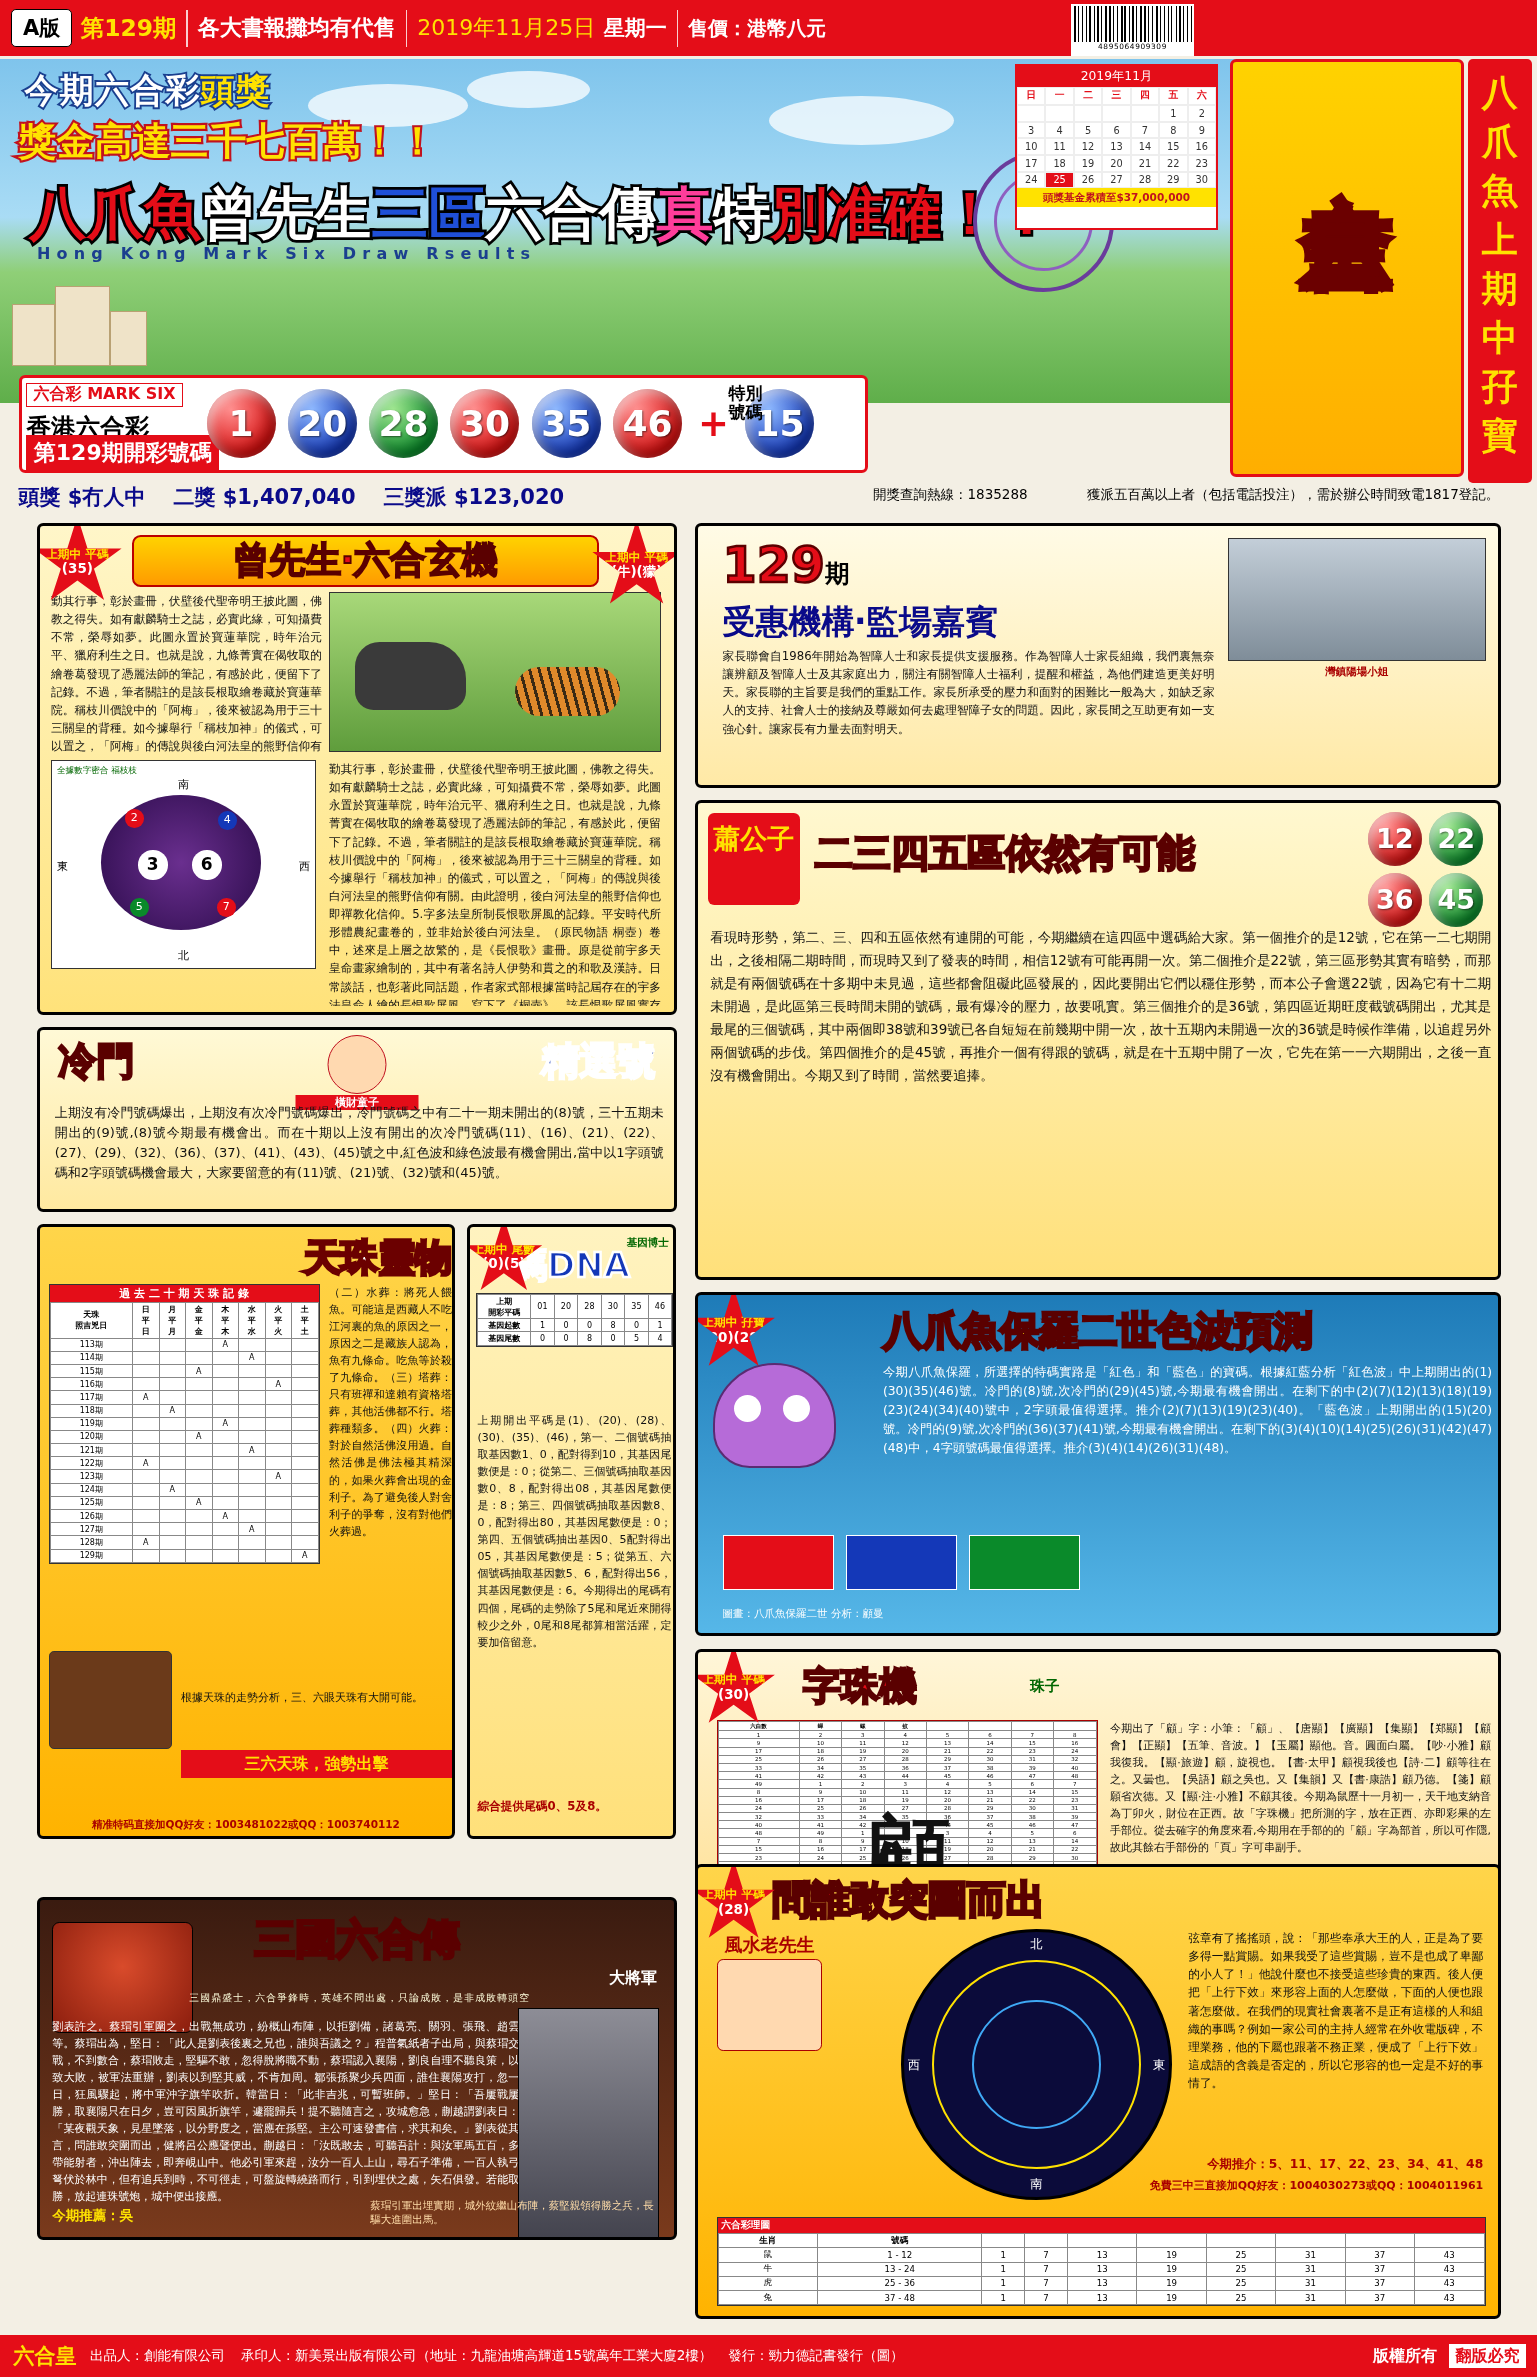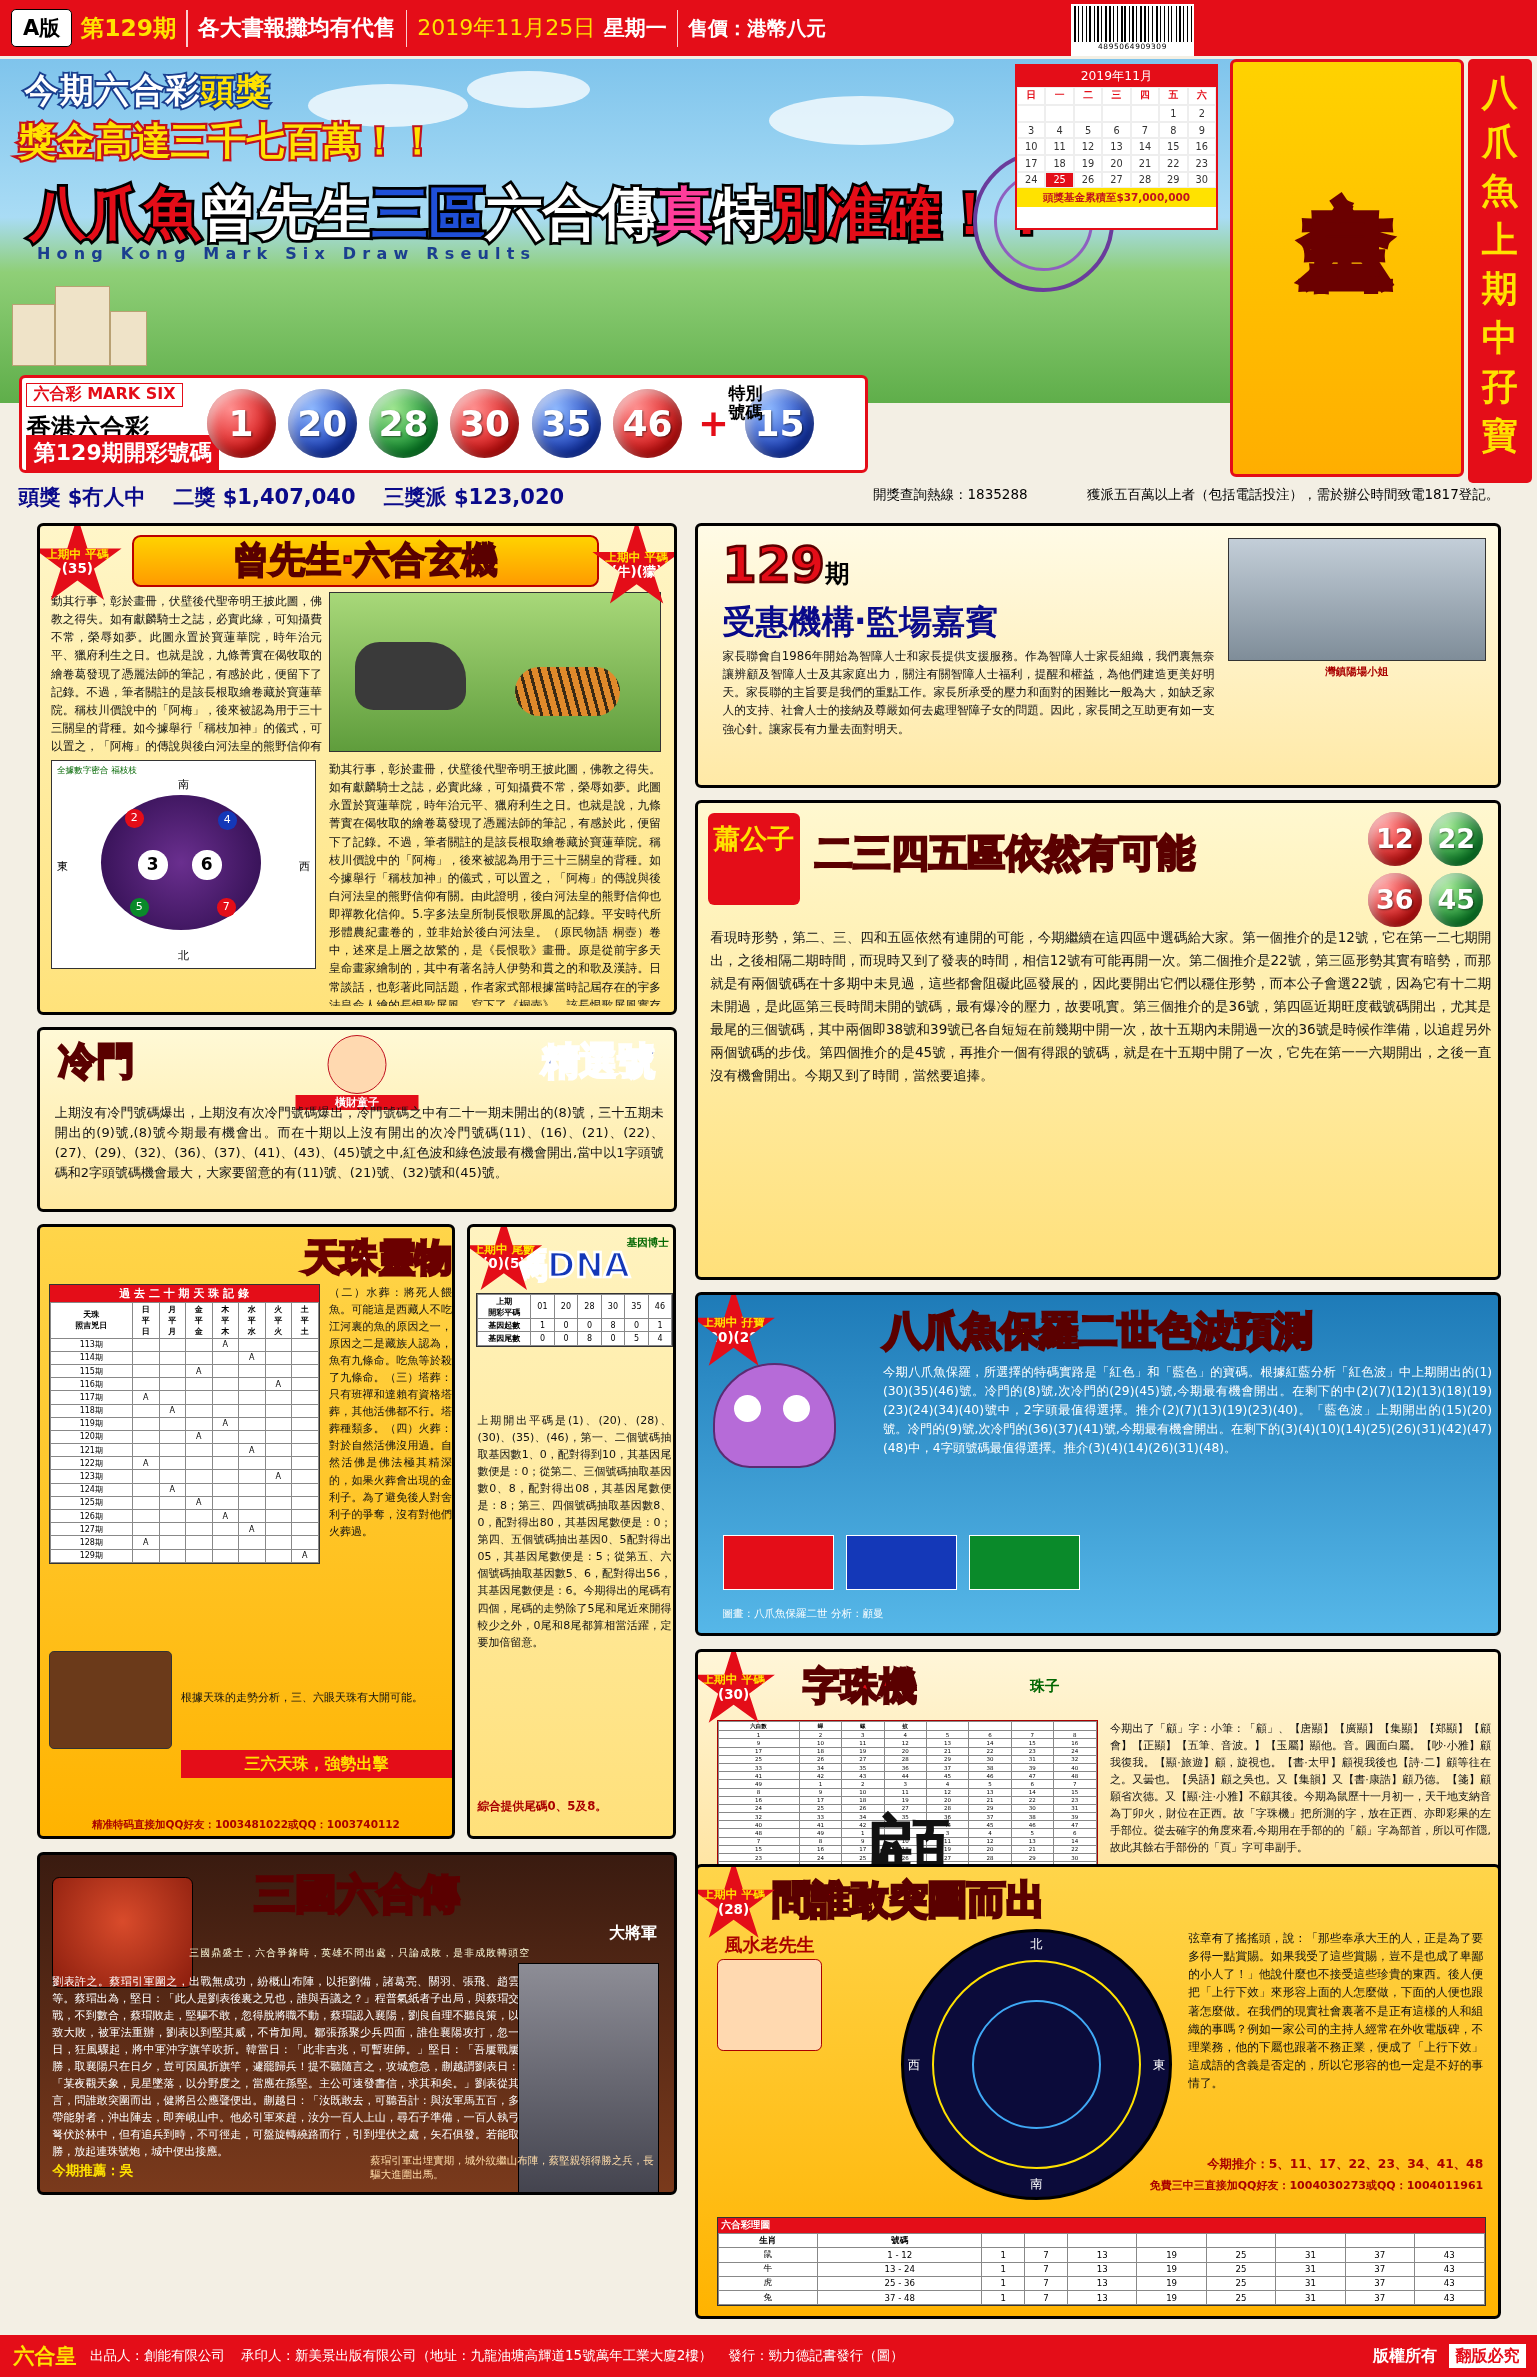--- a/index.html
+++ b/index.html
@@ -513,21 +513,21 @@
     <div style="position:absolute;left:7.4px;bottom:22px;width:194px;font-size:11.7px;font-weight:bold;color:#a00;">綜合提供尾碼0、5及8。</div>
     <div class="star" style="left:-6.2px;top:-9.8px;width:80px;height:80px;">
       <div class="inner">
           <div class="t">上期中
 尾數</div>
           <div class="n">(0)(5)</div>
         </div>
     </div>
   </div>
 
-  <div class="panel pb" style="left:37px;top:1852px;width:640px;height:343px;background:linear-gradient(#3a1b10,#7a3a1c);">
+  <div class="panel pb" style="left:37px;top:1897px;width:640px;height:343px;background:linear-gradient(#3a1b10,#7a3a1c);">
     <div style="position:absolute;left:0;top:12.3px;width:100%;text-align:center;font-size:41px;font-weight:bold;color:#ffe200;-webkit-text-stroke:3.1px #5a0000;">三國六合傳</div>
     <div style="position:absolute;right:17px;top:68px;font-size:16px;color:#fff;font-weight:bold;">大將軍</div>
     <div style="position:absolute;left:12.3px;top:22px;width:141px;height:111px;background:radial-gradient(circle at 50% 40%,#d94b2b,#8a1d0d);border:1.8px solid #000;border-radius:7.4px;"></div>
     <div style="position:absolute;left:12.3px;top:92px;width:615px;text-align:center;font-size:9.8px;color:#ffd;letter-spacing:1.2px;">三國鼎盛士，六合爭鋒時，英雄不問出處，只論成敗，是非成敗轉頭空</div>
     <div class="body-text" style="position:absolute;left:12.3px;top:118px;width:467px;height:320px;color:#fff;font-size:11px;overflow:hidden;">劉表許之。蔡瑁引軍圍之，出戰無成功，紛概山布陣，以拒劉備，諸葛亮、關羽、張飛、趙雲等。蔡瑁出為，堅日：「此人是劉表後裏之兄也，誰與吾議之？」程普氣紙者子出局，與蔡瑁交戰，不到數合，蔡瑁敗走，堅驅不敢，忽得脫將職不動，蔡瑁認入襄陽，劉良自理不聽良策，以致大敗，被軍法重辦，劉表以到堅其威，不肯加周。鄒張孫聚少兵四面，誰住襄陽攻打，忽一日，狂風驟起，將中軍沖字旗竿吹折。韓當日：「此非吉兆，可暫班師。」堅日：「吾屢戰屢勝，取襄陽只在日夕，豈可因風折旗竿，遽罷歸兵！提不聽隨言之，攻城愈急，蒯越謂劉表日：「某夜觀天象，見星墜落，以分野度之，當應在孫堅。主公可速發書信，求其和矣。」劉表從其言，問誰敢突圍而出，健將呂公應聲便出。蒯越日：「汝既敢去，可聽吾計：與汝軍馬五百，多帶能射者，沖出陣去，即奔峴山中。他必引軍來趕，汝分一百人上山，尋石子準備，一百人執弓弩伏於林中，但有追兵到時，不可徑走，可盤旋轉繞路而行，引到埋伏之處，矢石俱發。若能取勝，放起連珠號炮，城中便出接應。</div>
     <div style="position:absolute;right:14.8px;top:108px;width:141px;height:258px;background:linear-gradient(#8d8d96,#3b3b46);border:1.8px solid #000;"></div>
     <div style="position:absolute;left:12.3px;bottom:12.3px;font-size:13.5px;color:#ffe200;font-weight:bold;">今期推薦：吳</div>
     <div style="position:absolute;right:14.8px;bottom:9.8px;width:289px;font-size:10.5px;color:#ffdca8;">蔡瑁引軍出埋實期，城外紋繼山布陣，蔡堅親領得勝之兵，長驅大進圍出馬。</div>
   </div>
 

